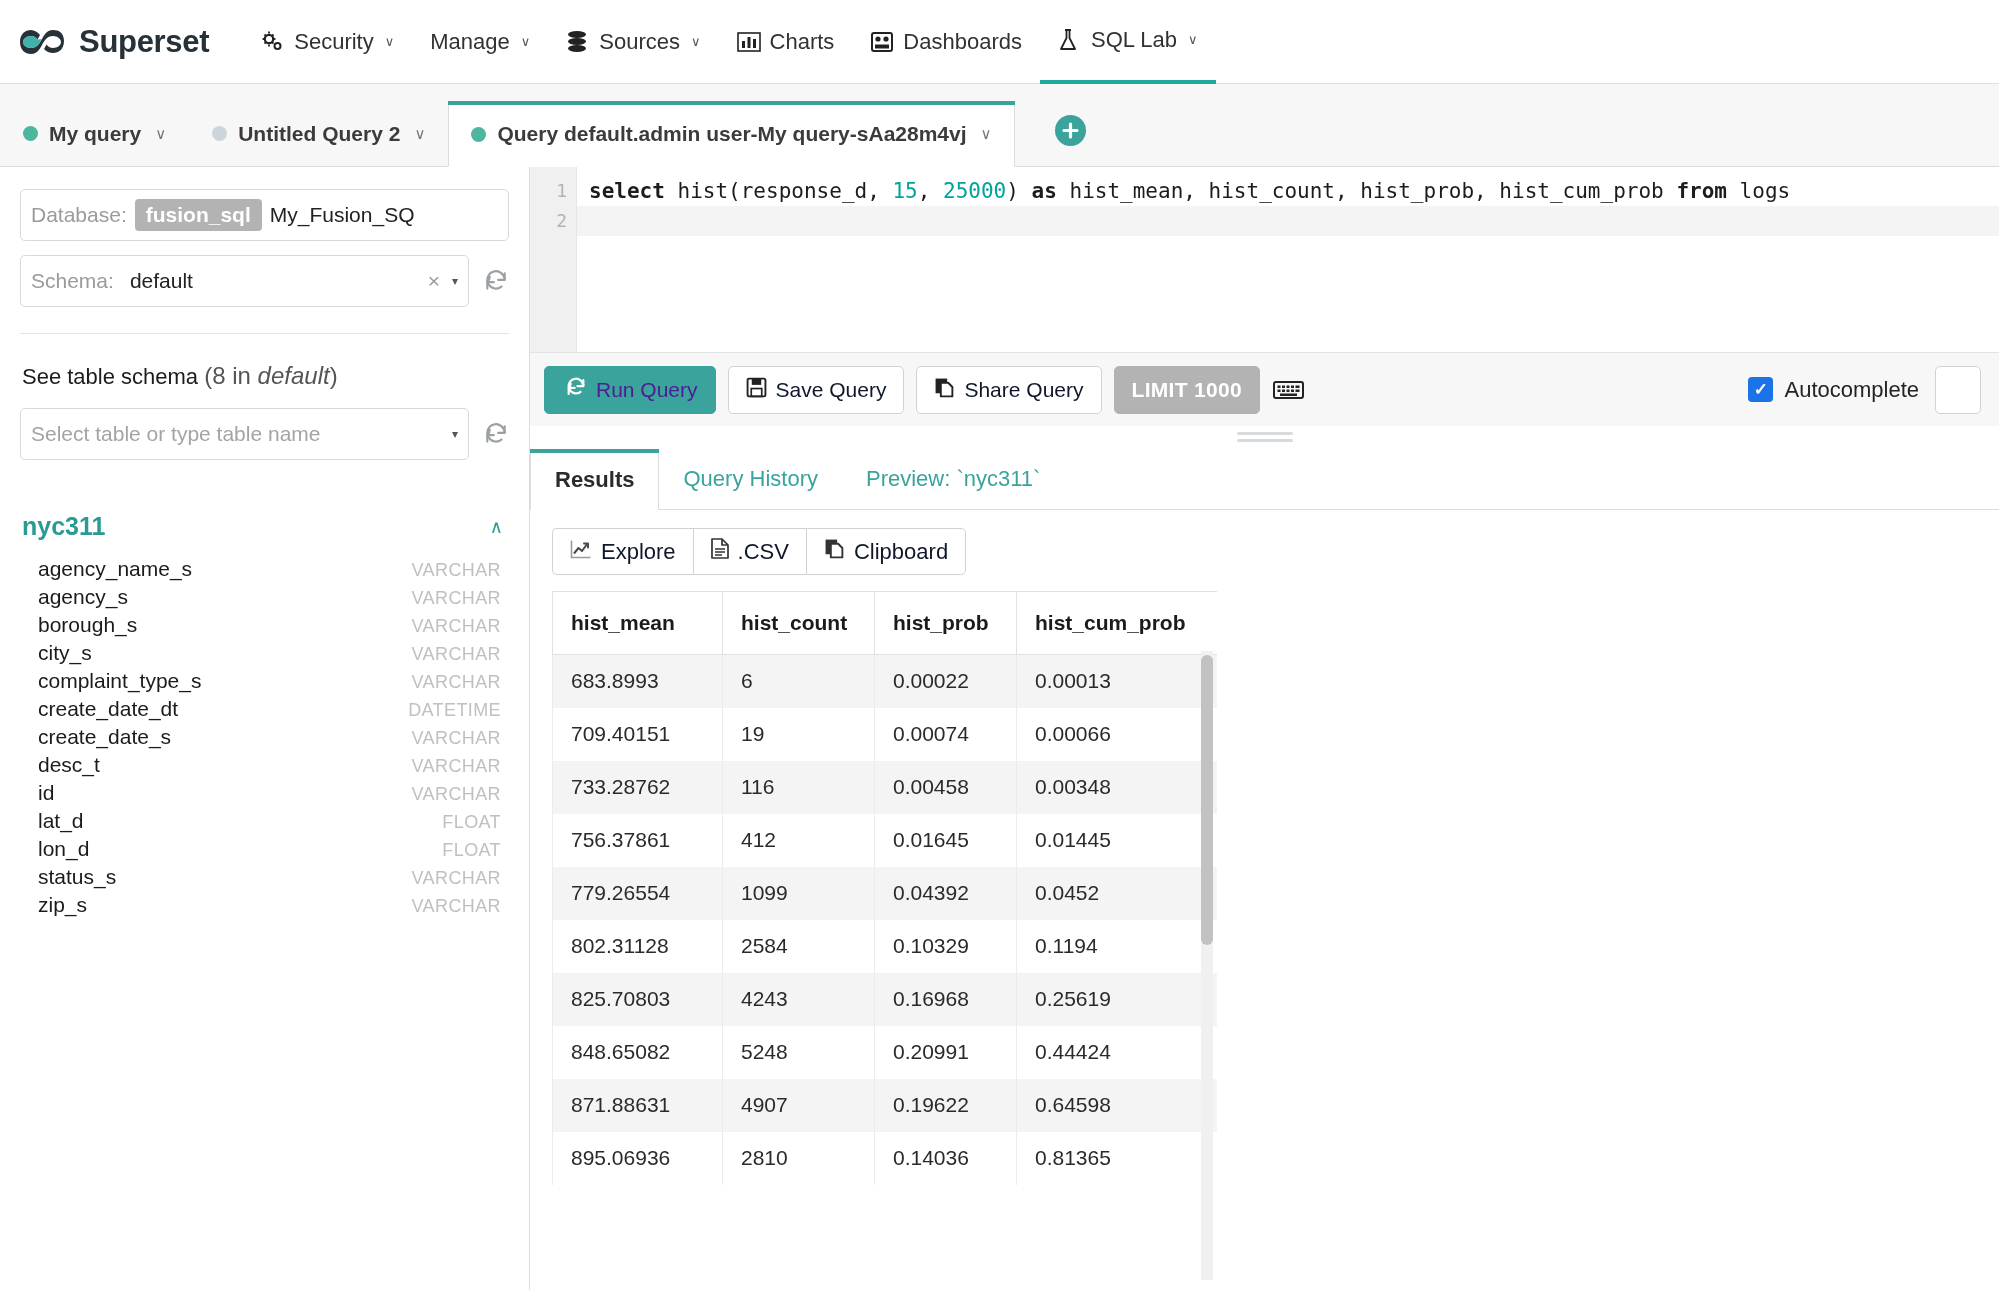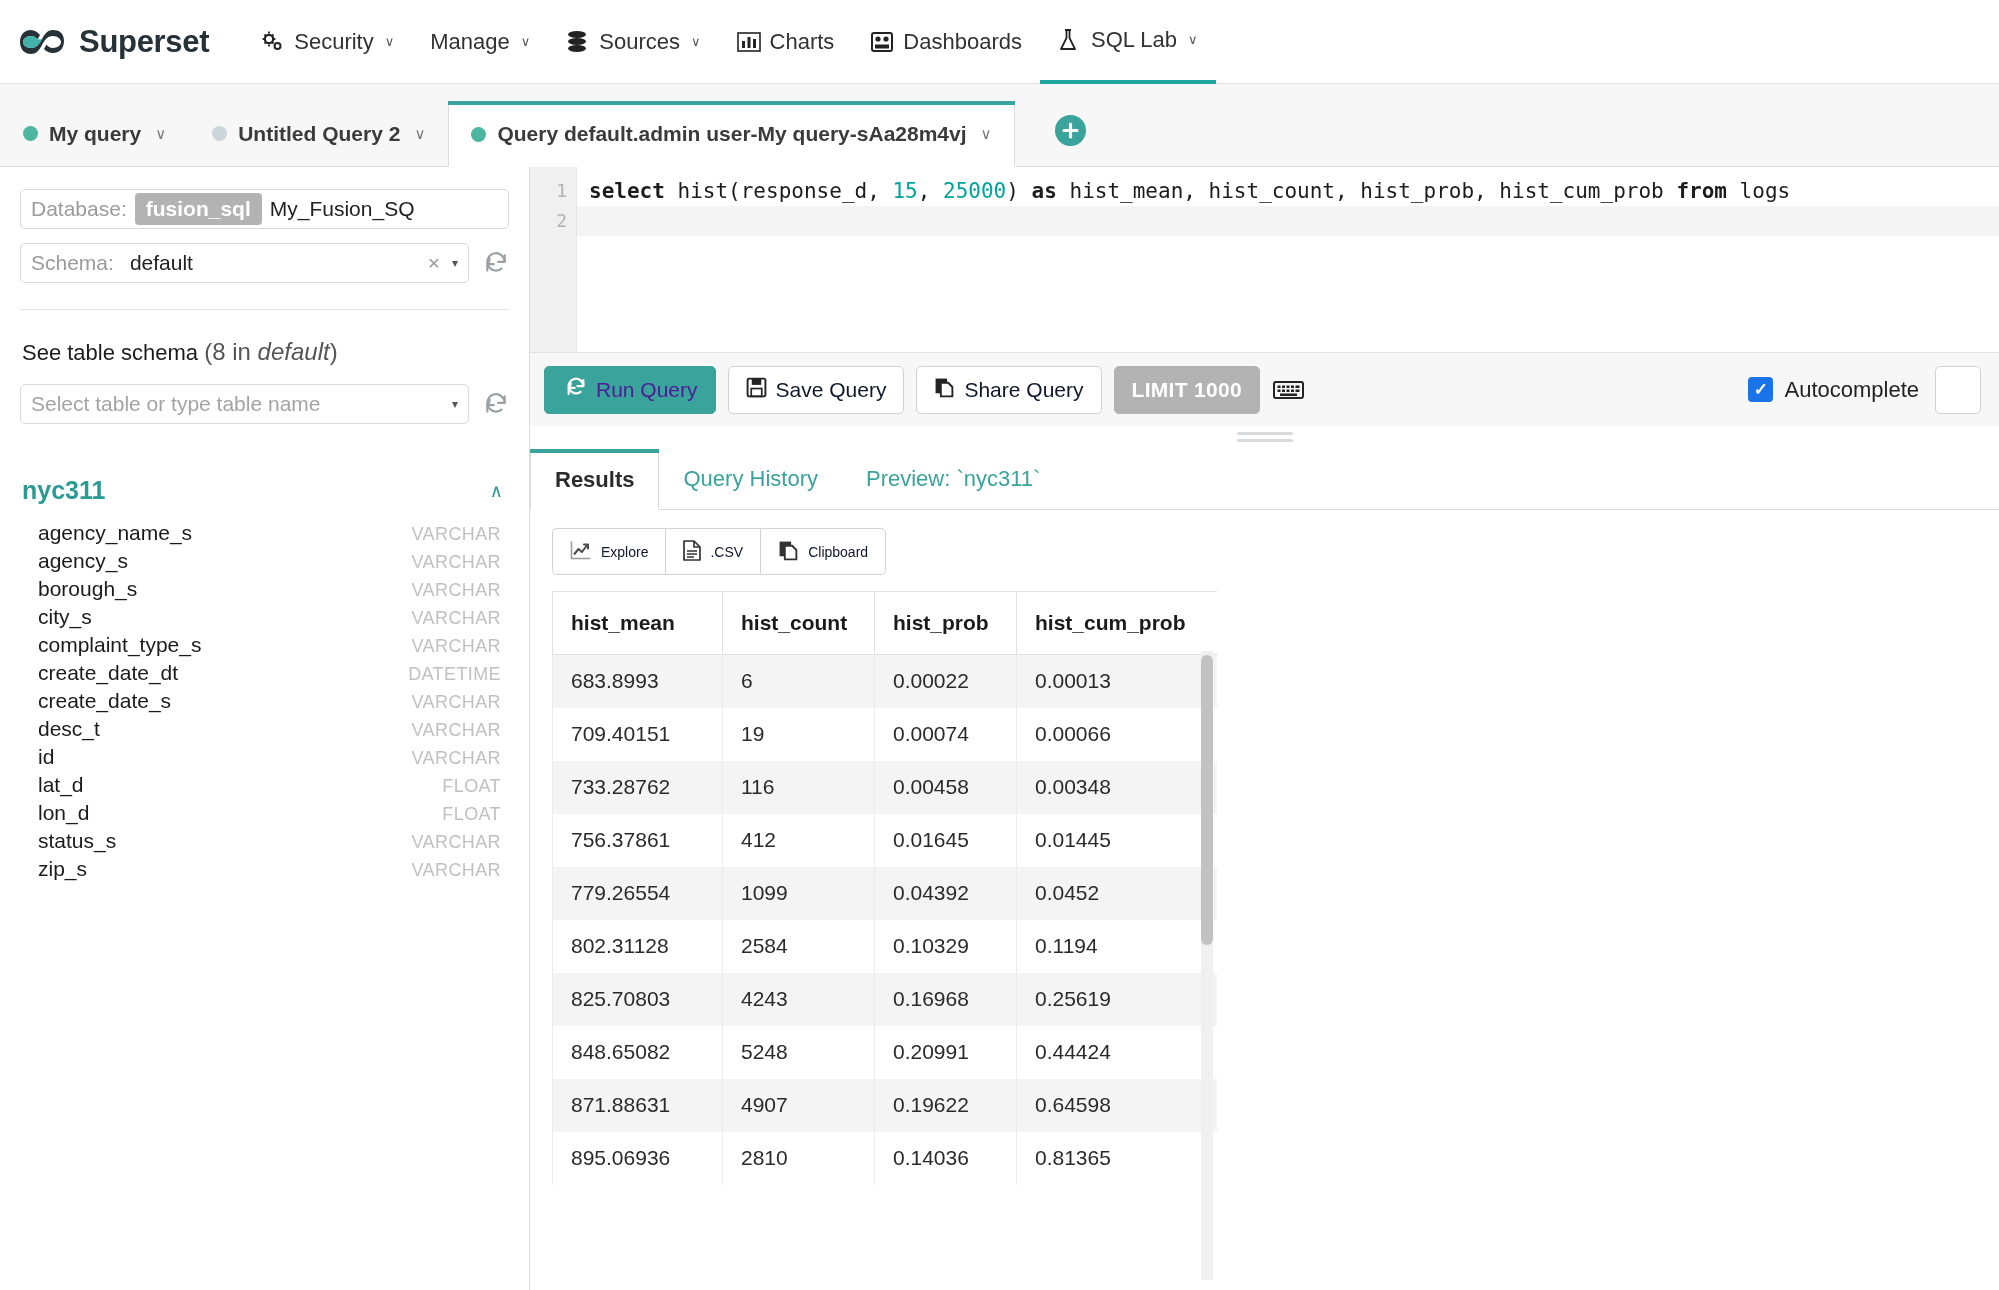--- a/index.html
+++ b/index.html
@@ -120,21 +120,21 @@
     width: 530px;
     flex: none;
     background: #fff;
     border-right: 1px solid #dcdcdc;
     padding: 22px 20px 0 20px;
     overflow: hidden;
   }
   .selbox {
     border: 1px solid #d9d9d9;
     border-radius: 5px;
-    height: 40px;
+    height: 52px;
     display: flex;
     align-items: center;
     padding: 0 10px;
     font-size: 21px;
     background: #fff;
     overflow: hidden;
   }
   .sel-label { color: #9b9b9b; margin-right: 8px; white-space: nowrap;}
   .pill {
     background: #b3b3b3;
@@ -329,21 +329,21 @@
   }
   .rtab.active::before {
     content:""; position:absolute; left:-1px; right:-1px; top:-1px; height:4px; background:#3aa39b;
   }
 
   #resactions { padding: 18px 0 16px 22px; display: flex; }
   .btn-group { display: flex; }
   .btn-group .btn {
     border-radius: 0;
     border-right-width: 0;
-    font-size: 14px;
+    font-size: 22px;
     height: 47px;
   }
   .btn-group .btn:first-child { border-radius: 5px 0 0 5px; }
   .btn-group .btn:last-child { border-radius: 0 5px 5px 0; border-right-width: 1px; }
 
   
   #grid {
     margin-left: 22px;
     width: 665px;
     flex: 1 1 auto;

